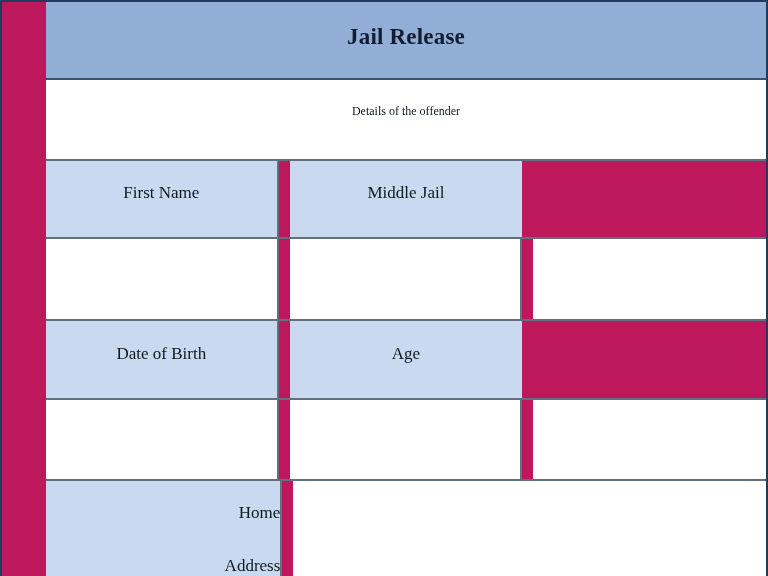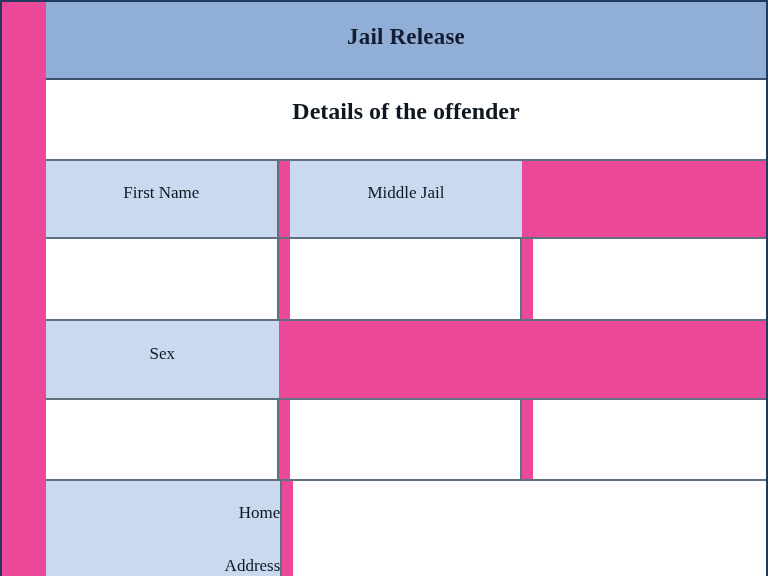--- a/index.html
+++ b/index.html
@@ -7,21 +7,21 @@
     padding: 0;
     background: #ffffff;
     font-family: "Liberation Serif", "DejaVu Serif", serif;
   }
   .page {
     position: relative;
     width: 768px;
     height: 576px;
     box-sizing: border-box;
     overflow: hidden;
-    background: #ec4899;
+    background: #be185d;
     border-top: 2px solid var(--outer-border, #223a5e);
     border-left: 2px solid var(--outer-border, #223a5e);
     border-right: 2px solid var(--outer-border, #223a5e);
     padding-left: 44px;
   }
   .header {
     box-sizing: border-box;
     height: 78px;
     background: var(--header-bg, #91afd6);
     border-bottom: 2px solid var(--header-divider, #3c516b);
@@ -42,22 +42,22 @@
     height: 81px;
     background: #ffffff;
     border-bottom: 2px solid var(--grid-border, #60707f);
     display: flex;
     align-items: center;
     justify-content: center;
   }
   .section-title {
     margin: 8px;
     padding-bottom: 16px;
-    font-size: 24px;
-    font-weight: bold;
+    font-size: 12px;
+    font-weight: normal;
     color: var(--body-text, #0f1720);
   }
   .row {
     box-sizing: border-box;
     display: grid;
     grid-template-columns: 1fr 1fr 1fr;
     border-bottom: 2px solid var(--grid-border, #60707f);
     gap: 11px;
   }
   .row-labels-1 { height: 78px; }
@@ -112,21 +112,22 @@
     <div class="cell label">Middle Jail</div>
   </div>
 
   <div class="row row-inputs-1">
     <div class="cell input"></div>
     <div class="cell input"></div>
     <div class="cell input"></div>
   </div>
 
   <div class="row row-labels-2">
-    <div class="cell label">Sex</div>
+    <div class="cell label">Date of Birth</div>
+    <div class="cell label">Age</div>
   </div>
 
   <div class="row row-inputs-2">
     <div class="cell input"></div>
     <div class="cell input"></div>
     <div class="cell input"></div>
   </div>
 
   <div class="row row-home">
     <div class="cell home-label">

